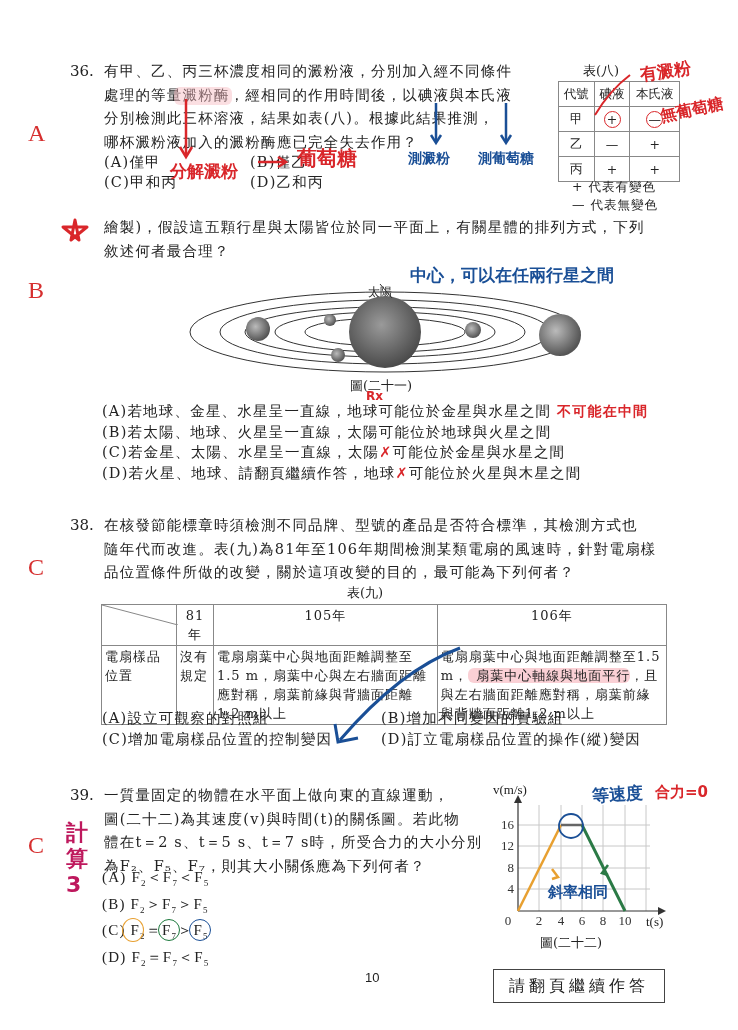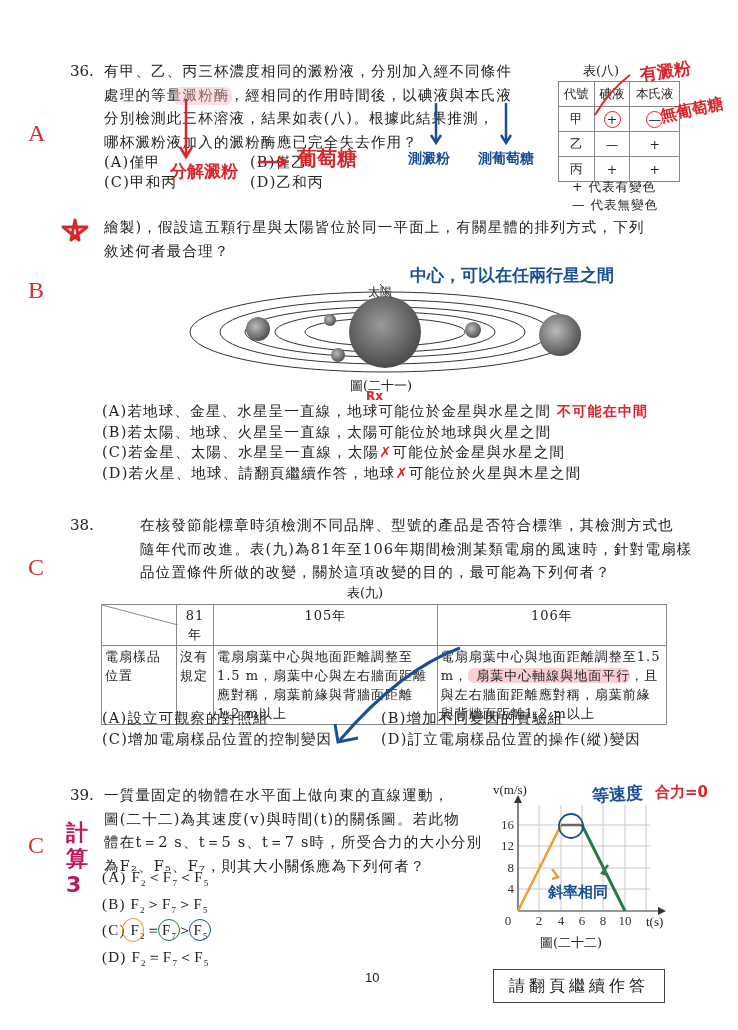--- a/index.html
+++ b/index.html
@@ -135,21 +135,21 @@
 <div class="abs hand-red" style="left:366px;top:389px;font-size:12px;">Rx</div>
 
 <div class="abs opt" style="left:102px;top:401px;width:600px;">
   <div><span>(A)若地球、金星、水星呈一直線，地球可能位於金星與水星之間</span> <span class="hand-red" style="font-size:14px;">不可能在中間</span></div>
   <div>(B)若太陽、地球、火星呈一直線，太陽可能位於地球與火星之間</div>
   <div><span>(C)若金星、太陽、水星呈一直線，太陽</span><span class="hand-red">✗</span><span>可能位於金星與水星之間</span></div>
   <div><span>(D)若火星、地球、請翻頁繼續作答，地球</span><span class="hand-red">✗</span><span>可能位於火星與木星之間</span></div>
 </div>
 
 <div class="abs qnum" style="left:70px;top:516px;">38.</div>
-<div class="abs q-text" style="left:104px;top:514px;width:570px;margin-left:36px;">
+<div class="abs q-text" style="left:104px;top:514px;width:570px;">
   <div>在核發節能標章時須檢測不同品牌、型號的產品是否符合標準，其檢測方式也</div>
   <div>隨年代而改進。表(九)為81年至106年期間檢測某類電扇的風速時，針對電扇樣</div>
   <div>品位置條件所做的改變，關於這項改變的目的，最可能為下列何者？</div>
 </div>
 <div class="abs" style="left:347px;top:584px;font-size:13px;">表(九)</div>
 
 <table class="t9 abs" style="left:101px;top:604px;width:566px;">
   <tbody>
       <tr>
     <td style="width:70px;height:18px;position:relative;padding:0;">

